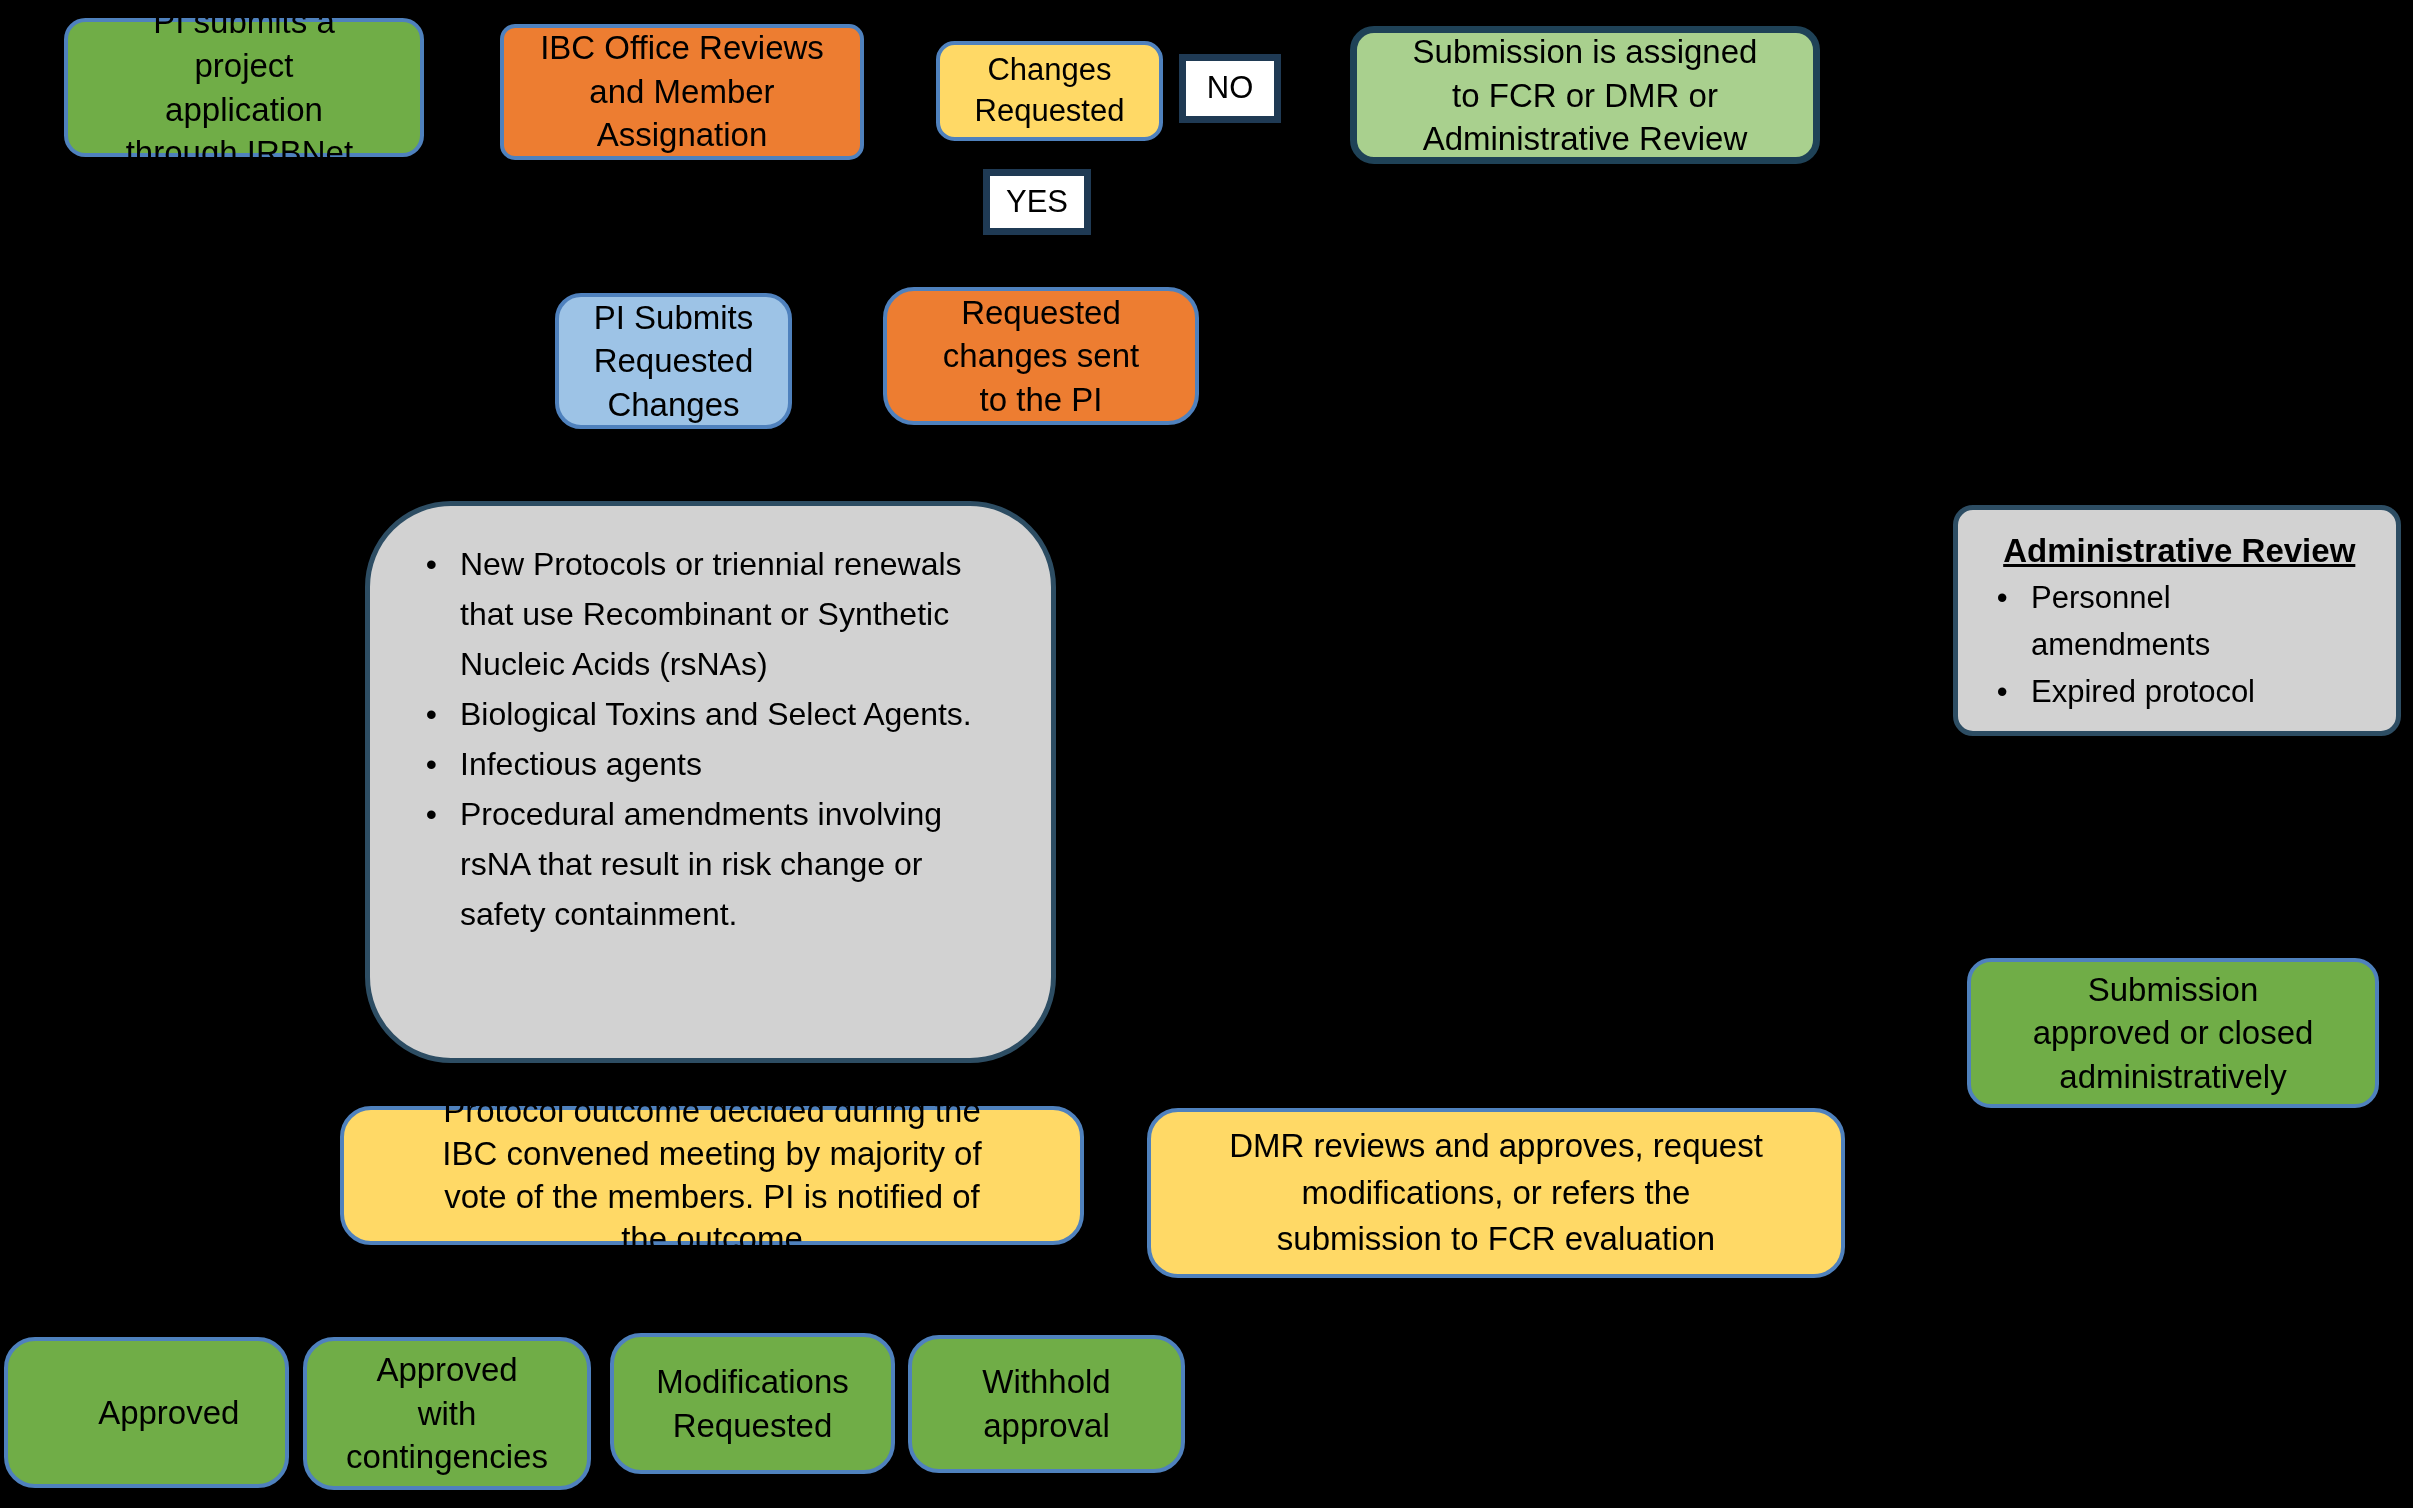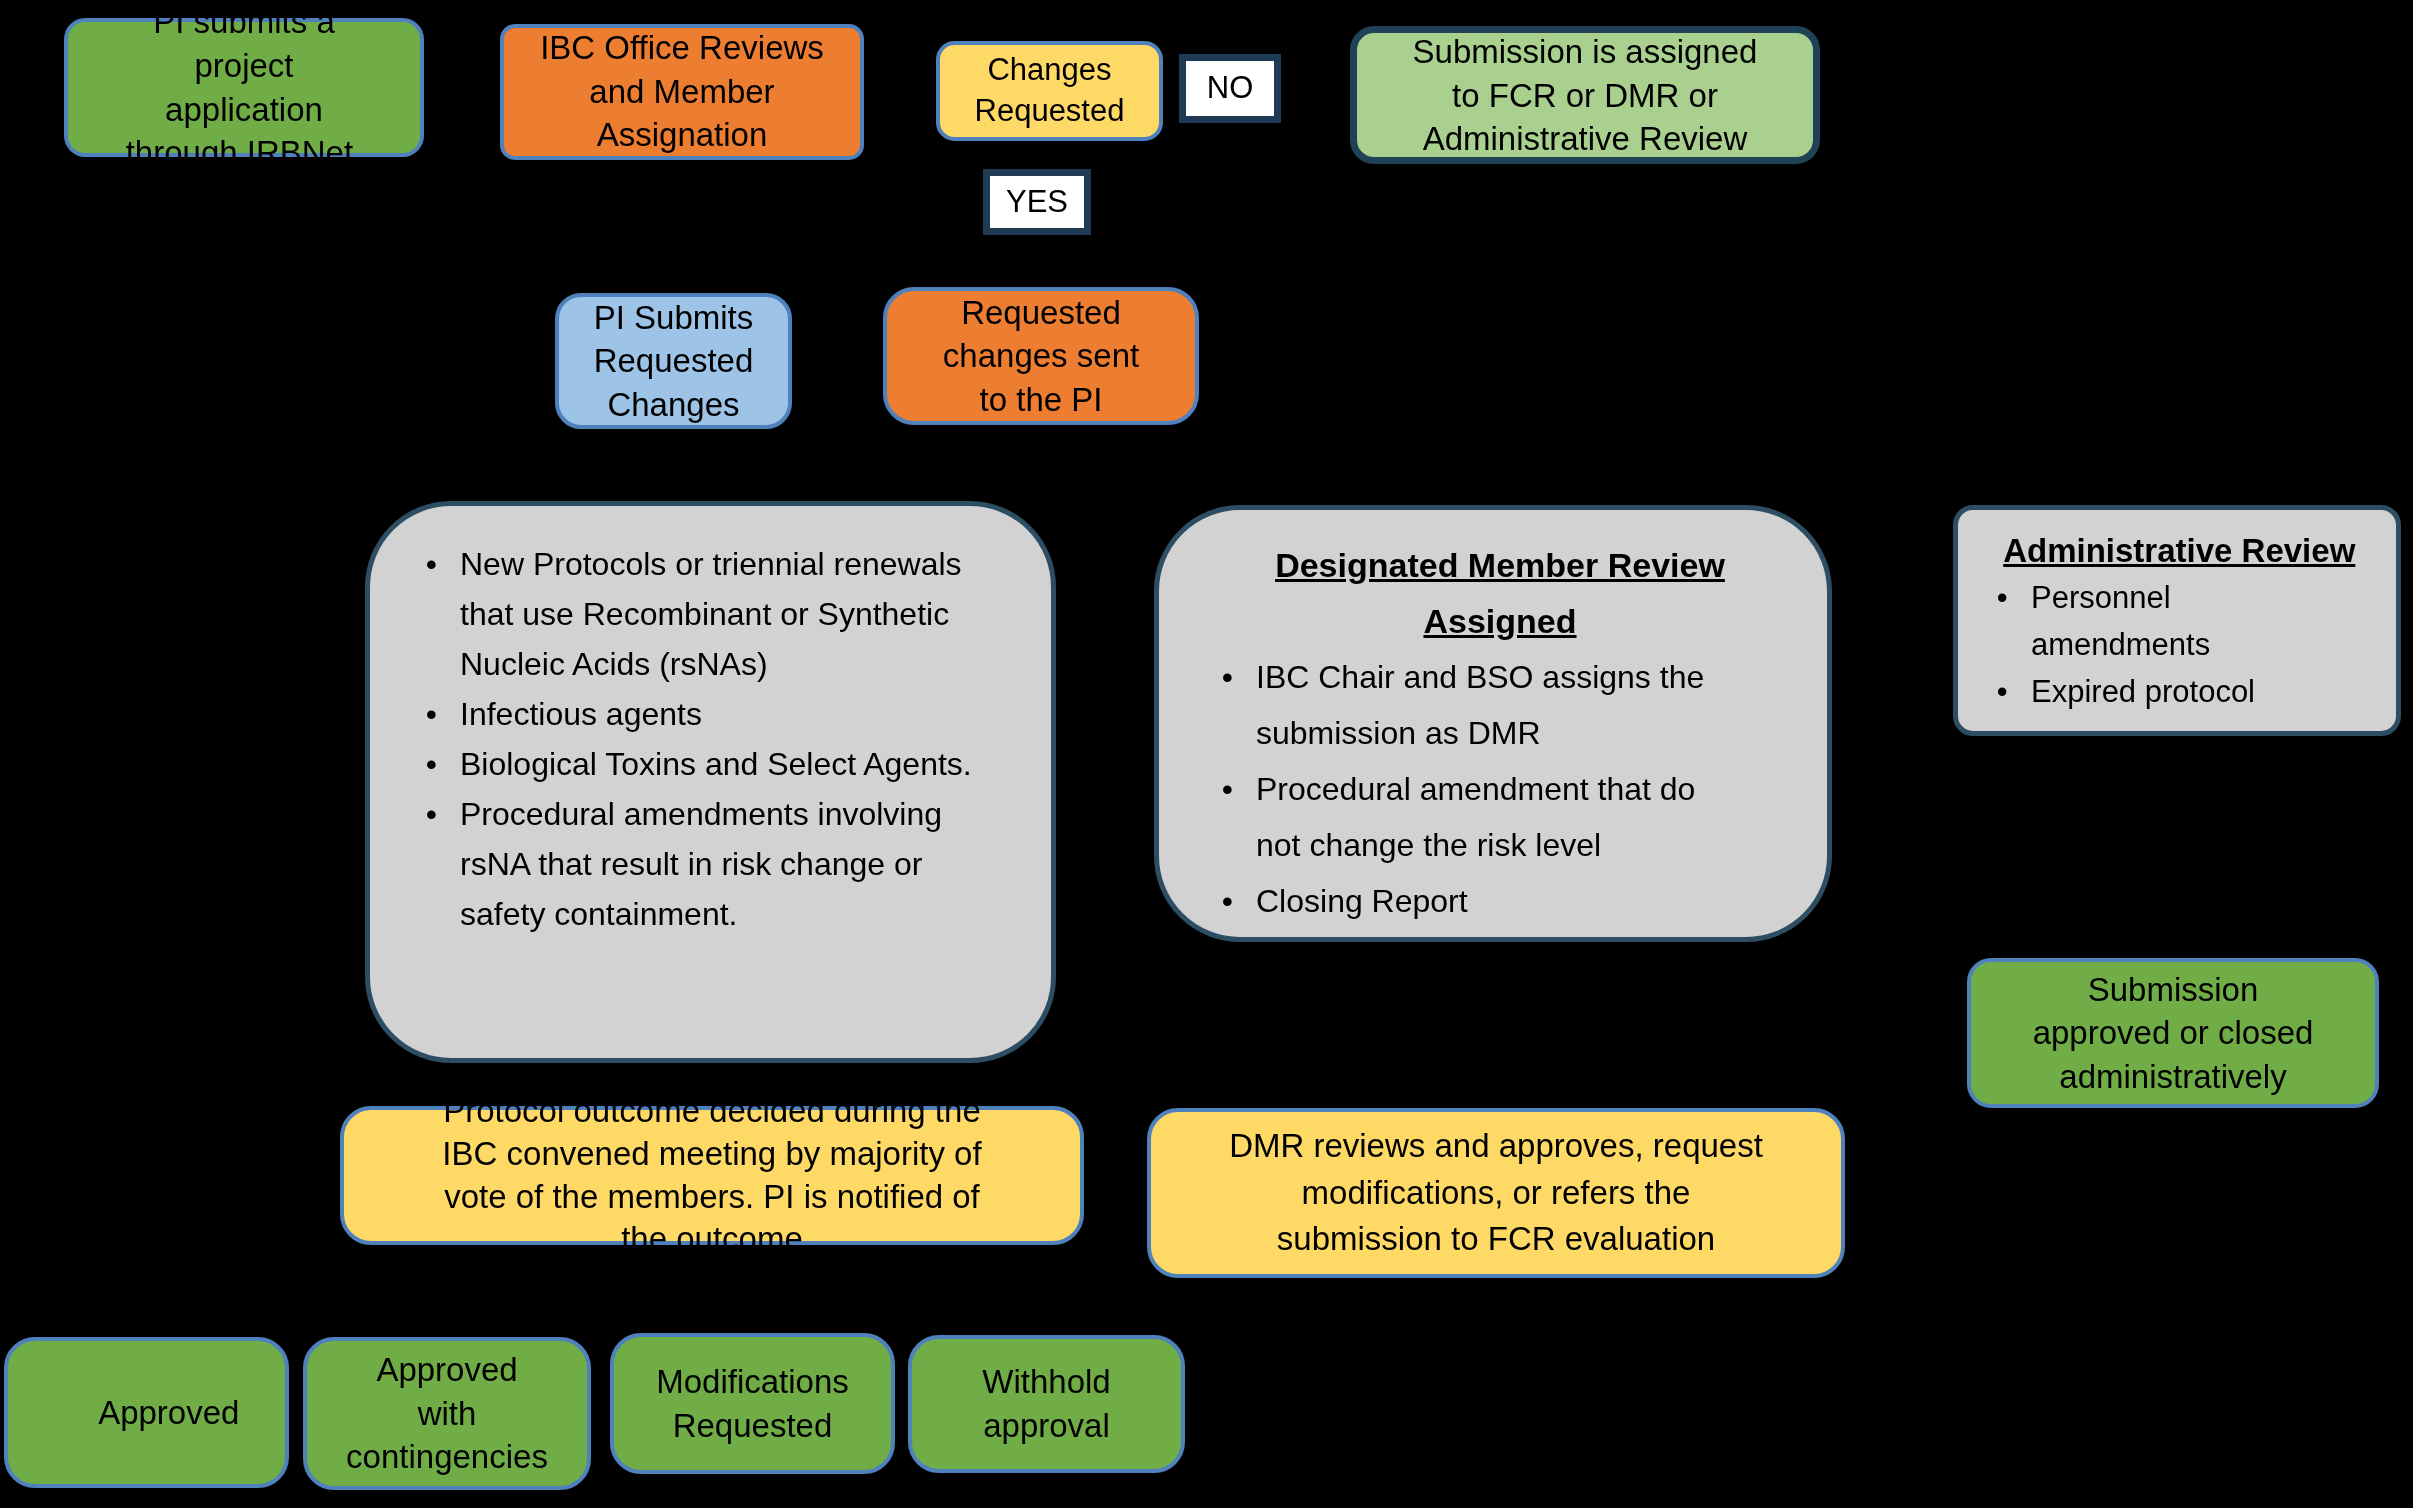--- a/index.html
+++ b/index.html
@@ -113,34 +113,26 @@
     <span>PI Submits Requested Changes</span>
   </div>
 
   <div class="node f-orange b-blue" id="requested-changes">
     <span>Requested changes sent to the PI</span>
   </div>
 
   <div class="panel" id="fcr-panel">
     <ul>
       <li>New Protocols or triennial renewals that use Recombinant or Synthetic Nucleic Acids (rsNAs)</li>
+      <li>Biological Toxins and Select Agents.</li>
       <li>Infectious agents</li>
-      <li>Biological Toxins and Select Agents.</li>
       <li>Procedural amendments involving rsNA that result in risk change or safety containment.</li>
     </ul>
   </div>
 
-  <div class="panel" id="dmr-panel">
-    <p class="panel-title">Designated Member Review Assigned</p>
-    <ul>
-      <li>IBC Chair and BSO assigns the submission as DMR</li>
-      <li>Procedural amendment that do not change the risk level</li>
-      <li>Closing Report</li>
-    </ul>
-  </div>
 
   <div class="panel" id="admin-panel">
     <p class="panel-title">Administrative Review</p>
     <ul>
       <li>Personnel amendments</li>
       <li>Expired protocol</li>
     </ul>
   </div>
 
   <div class="node f-green b-blue" id="submission-approved">

